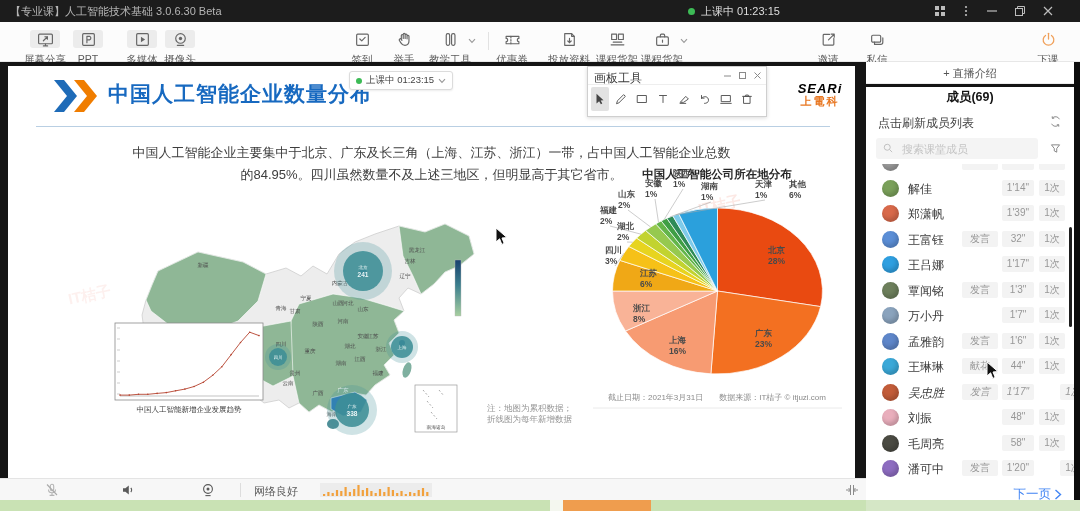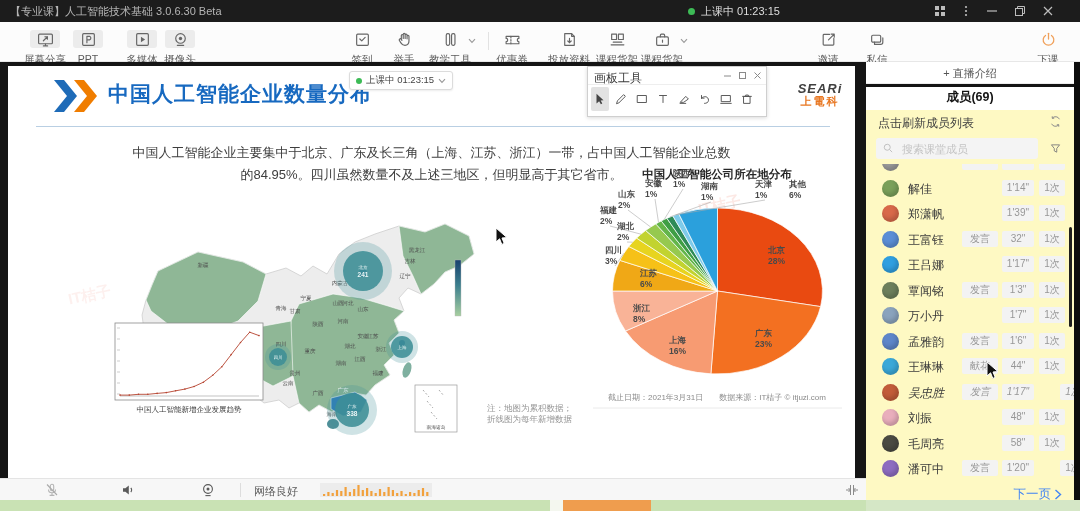--- a/index.html
+++ b/index.html
@@ -19,36 +19,36 @@
   .tb-label{display:block;font-size:10.5px;color:#5a5a5a;margin-top:1px;white-space:nowrap;}
   .tb-caret{position:absolute;top:8px;right:2px;}
   .tb-div{position:absolute;top:10px;width:1px;height:18px;background:#e2e2e2;}
   
   #canvas{position:absolute;left:0;top:62px;width:866px;height:416px;background:#151515;}
   #slide{position:absolute;left:8px;top:4px;width:847px;height:412px;background:#ffffff;overflow:hidden;}
   #slide-title{position:absolute;left:100px;top:14px;font-size:21px;font-weight:bold;color:#1769c0;letter-spacing:1px;}
   #title-rule{position:absolute;left:28px;top:60px;width:794px;height:1px;background:#b9cfe3;}
   #slide-par{position:absolute;left:20px;top:76px;width:807px;text-align:center;font-size:13px;line-height:22px;color:#3d3d3d;}
   #seari{position:absolute;left:782px;top:16px;width:60px;text-align:center;line-height:13px;}
-  #seari .l1{font-size:13px;font-weight:bold;font-style:italic;color:#404040;letter-spacing:1px;}
+  #seari .l1{font-size:13px;font-weight:bold;font-style:italic;color:#000000;letter-spacing:1px;}
   #seari .l2{font-size:11px;font-weight:bold;color:#e87722;letter-spacing:2px;}
   .watermark{position:absolute;font-size:15px;font-weight:bold;color:rgba(235,110,90,0.16);transform:rotate(-12deg);}
   #map-note{position:absolute;left:479px;top:337px;font-size:8.5px;line-height:11px;color:#949494;}
   
   #class-pill{position:absolute;left:349px;top:9px;height:17px;padding:0 6px;background:#fff;border:1px solid #dcdcdc;border-radius:3px;box-shadow:0 1px 2px rgba(0,0,0,.08);font-size:9.5px;color:#444;display:flex;align-items:center;gap:4px;}
   #class-pill .dot{width:6px;height:6px;border-radius:50%;background:#3dbb56;}
   #board{position:absolute;left:587px;top:4px;width:178px;height:49px;background:#fff;border:1px solid #cfcfcf;box-shadow:0 1px 4px rgba(0,0,0,.15);}
   #board-head{position:relative;height:17px;border-bottom:1px solid #eee;}
   #board-head .bt-title{position:absolute;left:6px;top:3px;font-size:12px;color:#3a3a3a;}
   #board-head .bwin{position:absolute;top:2px;width:14px;height:13px;display:flex;align-items:center;justify-content:center;}
   #board-tools{position:absolute;left:3px;top:20px;display:flex;gap:3px;}
   .btool{width:18px;height:24px;display:flex;align-items:center;justify-content:center;border-radius:2px;}
   .btool.active{background:#e2e2e2;}
   
-  #sidebar{position:absolute;left:866px;top:62px;width:208px;height:438px;background:#fef9c3;overflow:hidden;}
+  #sidebar{position:absolute;left:866px;top:62px;width:208px;height:438px;background:#ffffff;overflow:hidden;}
   #sb-intro{position:absolute;left:0;top:0;width:208px;height:22px;line-height:22px;text-align:center;font-size:11px;color:#555;border-bottom:1px solid #ececec;box-sizing:border-box;background:#fff;}
   #sb-tabs{position:absolute;left:0;top:22px;width:208px;height:26px;display:flex;}
   .sb-tab{flex:1;text-align:center;line-height:24px;font-size:12.5px;color:#9a9a9a;background:#f7f7f7;border-bottom:1px solid #ececec;box-sizing:border-box;}
   .sb-tab.active{background:#fff;color:#141414;font-weight:bold;border-top:3px solid #141414;border-bottom:none;line-height:21px;}
   #sb-refresh{position:absolute;left:0;top:48px;width:208px;height:24px;}
   #sb-refresh .txt{position:absolute;left:12px;top:5px;font-size:12px;color:#404040;}
   #sb-refresh .ric{position:absolute;right:12px;top:5px;}
   #sb-search{position:absolute;left:0;top:72px;width:208px;height:30px;}
   #sb-search input{position:absolute;left:10px;top:4px;width:162px;height:21px;background:#f4f4f4;border:none;border-radius:3px;box-sizing:border-box;padding:0 4px 0 26px;font-size:11px;color:#555;outline:none;font-family:inherit;}
   #sb-search input::placeholder{color:#c3c3c3;}

